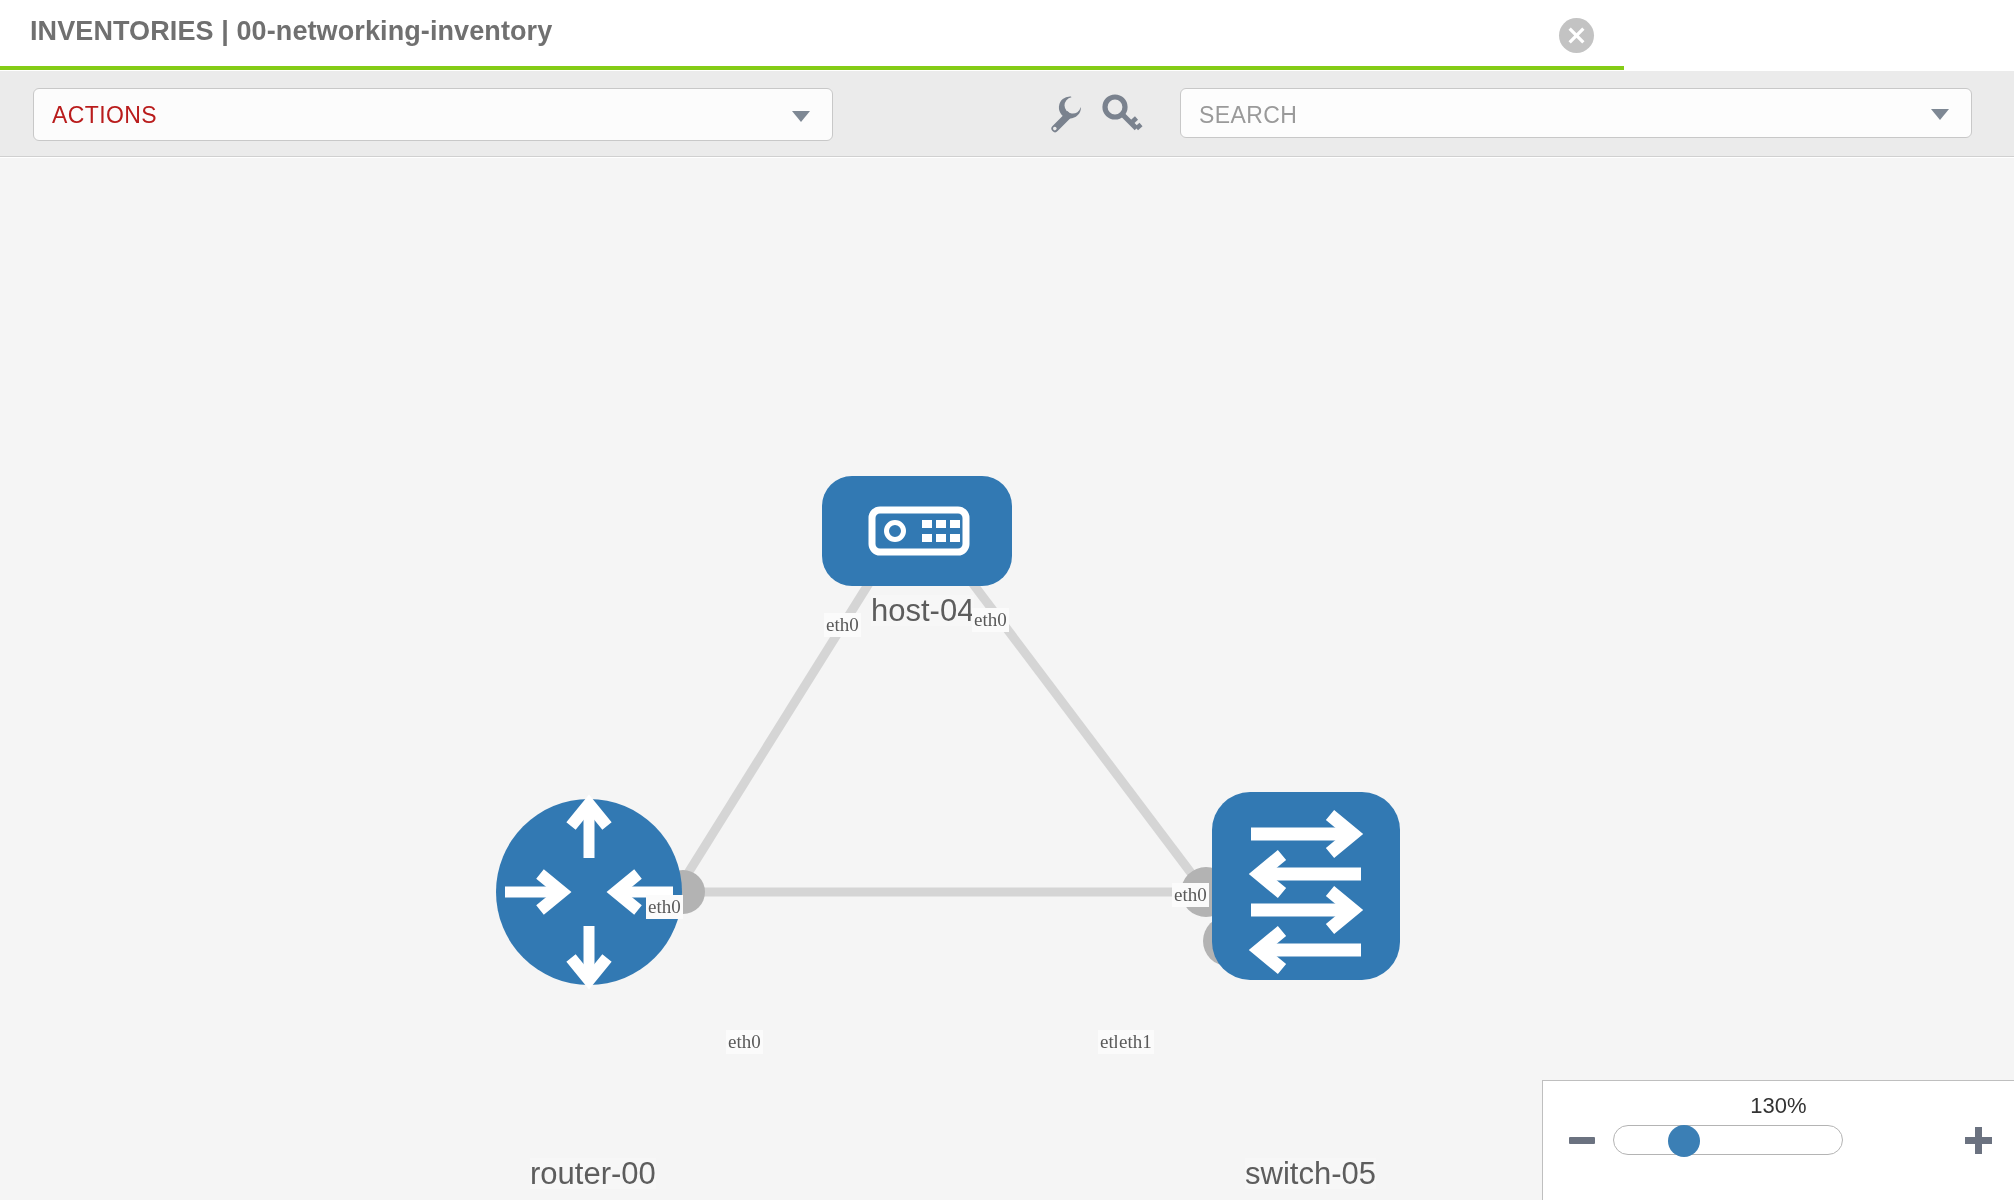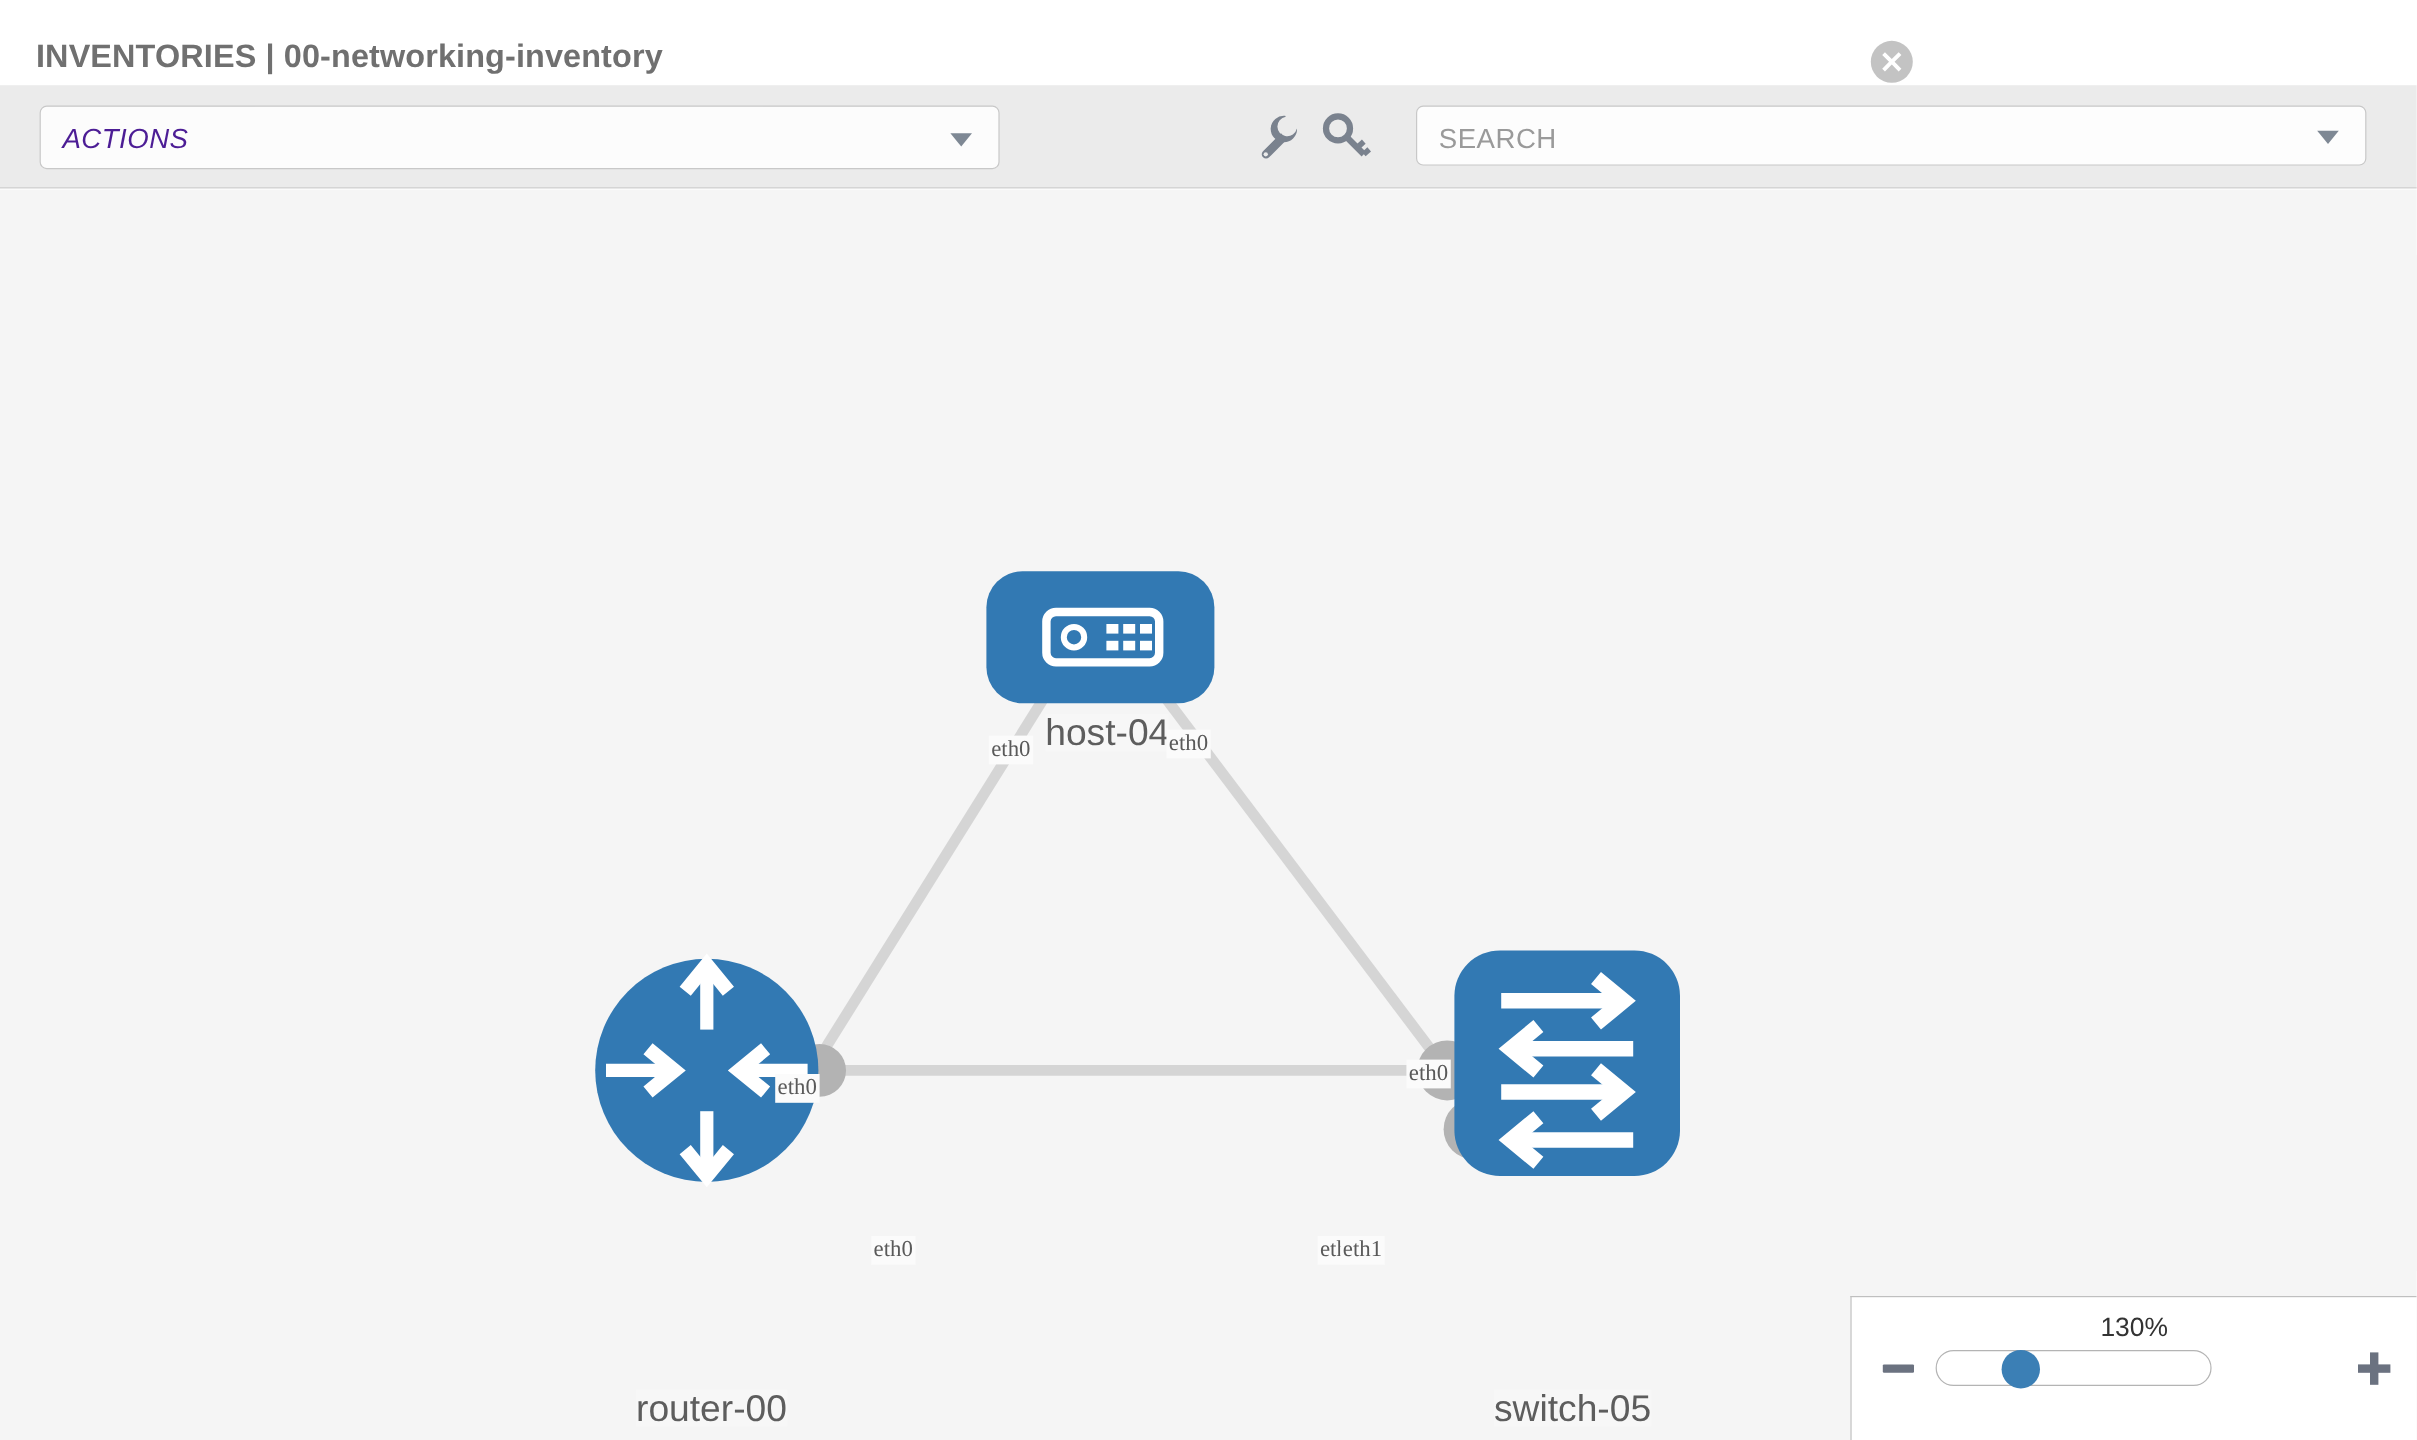--- a/index.html
+++ b/index.html
@@ -14,21 +14,21 @@
   #app {
     position: relative;
     width: 2014px;
     height: 1200px;
     background: #ffffff;
   }
 
   
   .header {
     position: absolute;
-    top: 16px; left: 0;
+    top: 0; left: 0;
     width: 1624px;
     height: 70px;
     background: #ffffff;
     border-bottom: 4px solid #84cc16;
   }
   .page-title {
     position: absolute;
     left: 30px;
     top: 16px;
     font-size: 27px;
@@ -66,23 +66,22 @@
     height: 53px;
     background: #fcfcfc;
     border: 1px solid #c8c8c8;
     border-radius: 6px;
   }
   .actions-select .label {
     position: absolute;
     left: 18px;
     top: 13px;
     font-size: 23px;
-    color: #4c1d95;
+    color: #b91c1c;
     letter-spacing: 0.4px;
-    font-style: italic;
   }
   .caret {
     position: absolute;
     right: 22px;
     top: 50%;
     margin-top: -4px;
     width: 0; height: 0;
     border-left: 9px solid transparent;
     border-right: 9px solid transparent;
     border-top: 11px solid #7e8894;

